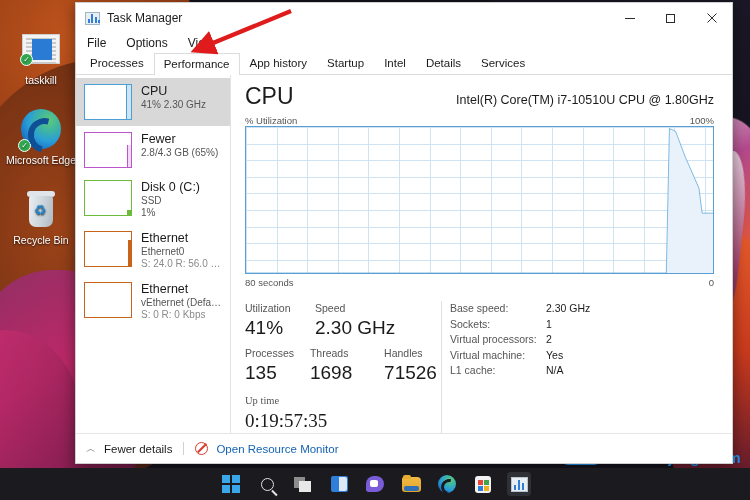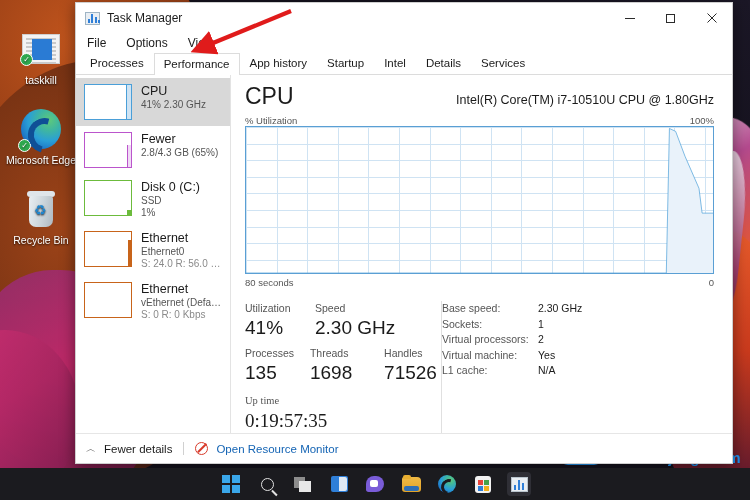--- a/index.html
+++ b/index.html
@@ -204,21 +204,21 @@
 
   
   #stats { display: flex; margin-top: 13px; }
   .stat-left { width: 196px; flex: 0 0 196px; }
   .stat-row { display: flex; gap: 8px; }
   .stat-cell { min-width: 0; }
   .stat-lbl { font-size: 10.5px; color:#555; line-height: 14px; }
   .stat-val { font-size: 19px; color:#1b1b1b; font-weight: 300; line-height: 25px; }
   .w1 { width: 62px; } .w2 { width: 72px; } .w3 { width: 62px; }
   .uptime { margin-top: 9px; font-family: Liberation Serif, serif; }
-  .stat-right { border-left: 1px solid #e0e0e0; padding-left: 0; margin-left: 0; }
+  .stat-right { border-left: 1px solid #e0e0e0; padding-left: 8px; margin-left: 0; }
   .kv { display: flex; font-size: 10.5px; line-height: 15.5px; }
   .kv .k { width: 96px; color:#555; }
   .kv .v { color:#1b1b1b; }
 
   
   #tm-footer { height: 30px; flex:0 0 auto; border-top: 1px solid #e6e6e6;
     display:flex; align-items:center; padding-left: 10px; gap: 8px; }
   .chev { font-size: 10px; color:#333; }
   .foot-lbl { font-size: 11.5px; color:#1b1b1b; }
   .foot-sep { width:1px; height:13px; background:#d0d0d0; margin: 0 3px;}

